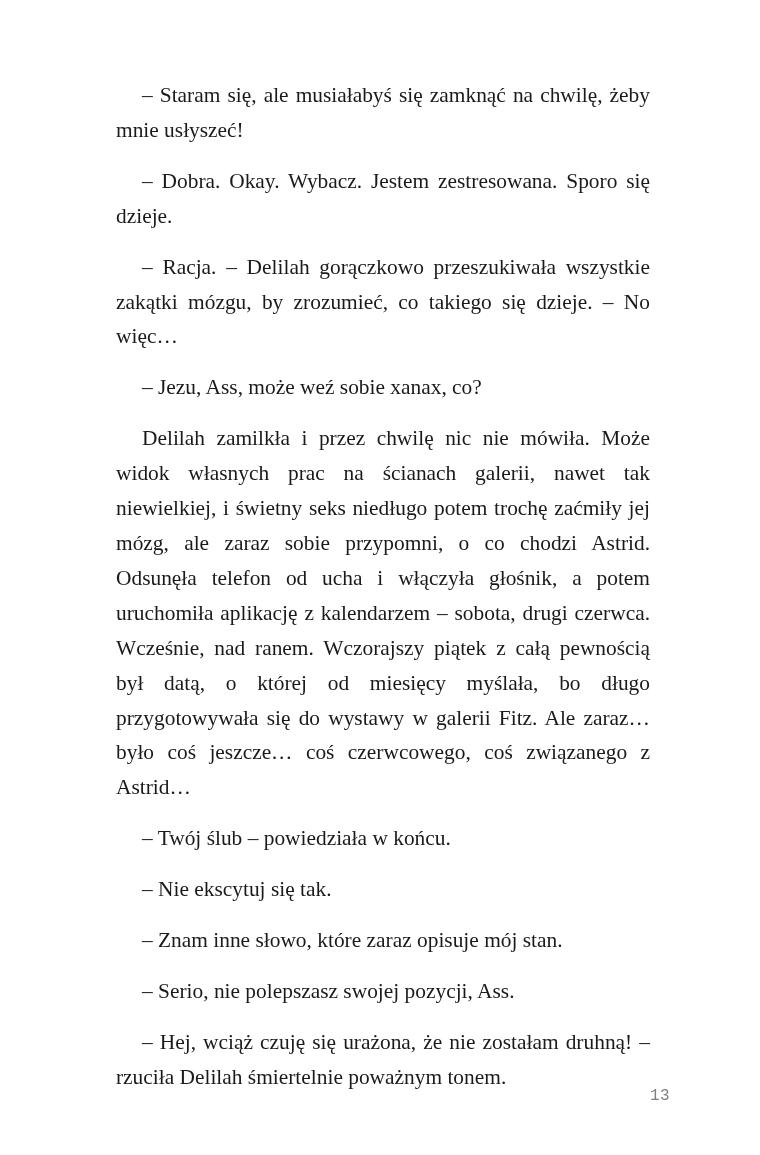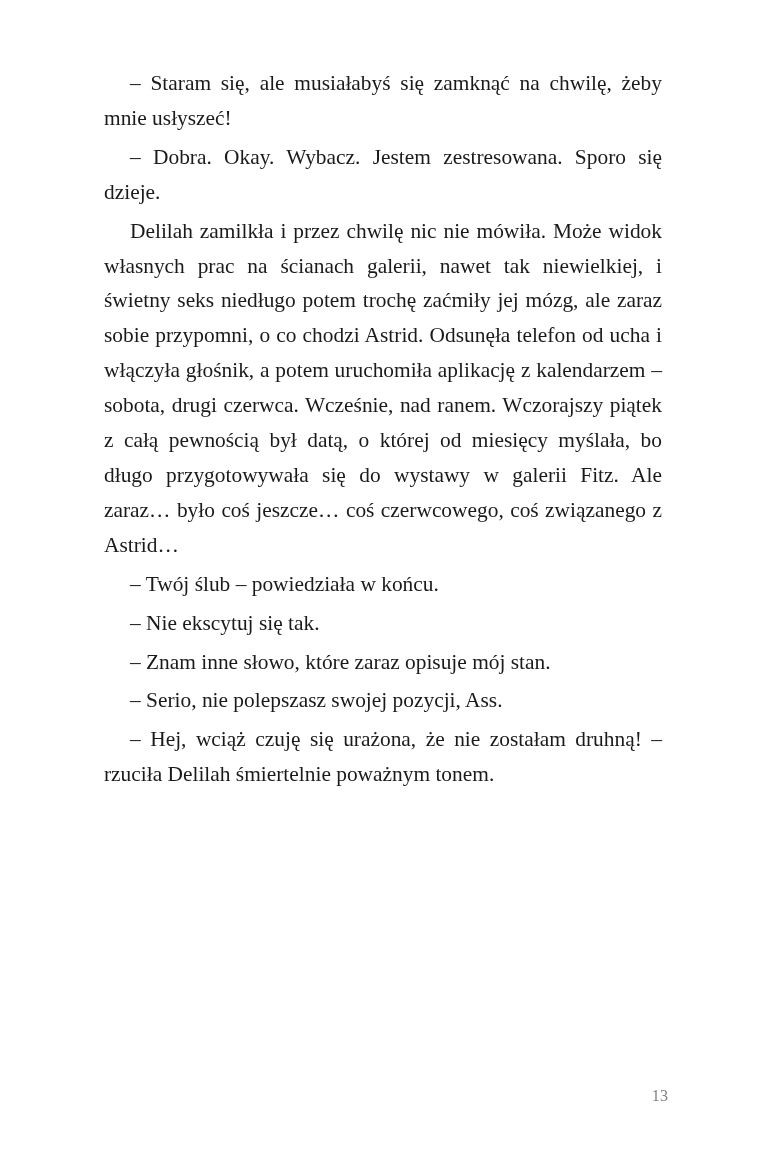--- a/index.html
+++ b/index.html
@@ -27,21 +27,21 @@
   }
 
   .text-block {
     position: absolute;
     left: 100px;
     top: 62px;
     width: 566px;
   }
 
   .para {
-    margin: 4px;
+    margin: 16px;
     padding: 0;
     text-indent: 26px;
     text-align: justify;
     text-justify: inter-word;
     font-size: 21.4px;
     line-height: 34.9px;
     color: #1a1a1a;
     -webkit-font-smoothing: antialiased;
     hyphens: manual;
   }
@@ -50,35 +50,37 @@
   .para:last-child {
     text-align: justify;
   }
 
   .page-number {
     position: absolute;
     left: 640px;
     top: 1086px;
     width: 40px;
     text-align: center;
-    font-family: Liberation Serif, serif;
+    font-family: Liberation Mono, monospace;
     font-size: 16px;
     line-height: 20px;
     color: #808080;
     letter-spacing: 0.3px;
   }
 </style>
 </head>
 <body>
 
 <div class="page">
 
   <div class="text-block">
     <p class="para">– Staram się, ale musiałabyś się zamknąć na chwilę, żeby mnie usłyszeć!</p>
     <p class="para">– Dobra. Okay. Wybacz. Jestem zestresowana. Sporo się dzieje.</p>
+    <p class="para">– Racja. – Delilah gorączkowo przeszukiwała wszystkie zakątki mózgu, by zrozumieć, co takiego się dzieje. – No więc…</p>
+    <p class="para">– Jezu, Ass, może weź sobie xanax, co?</p>
     <p class="para">Delilah zamilkła i przez chwilę nic nie mówiła. Może widok własnych prac na ścianach galerii, nawet tak niewielkiej, i świetny seks niedługo potem trochę zaćmiły jej mózg, ale zaraz sobie przypomni, o co chodzi Astrid. Odsunęła telefon od ucha i włączyła głośnik, a potem uruchomiła aplikację z kalendarzem – sobota, drugi czerwca. Wcześnie, nad ranem. Wczorajszy piątek z całą pewnością był datą, o której od miesięcy myślała, bo długo przygotowywała się do wystawy w galerii Fitz. Ale zaraz… było coś jeszcze… coś czerwcowego, coś związanego z Astrid…</p>
     <p class="para">– Twój ślub – powiedziała w końcu.</p>
     <p class="para">– Nie ekscytuj się tak.</p>
     <p class="para">– Znam inne słowo, które zaraz opisuje mój stan.</p>
     <p class="para">– Serio, nie polepszasz swojej pozycji, Ass.</p>
     <p class="para">– Hej, wciąż czuję się urażona, że nie zostałam druhną! – rzuciła Delilah śmiertelnie poważnym tonem.</p>
   </div>
 
   <div class="page-number">13</div>
 

